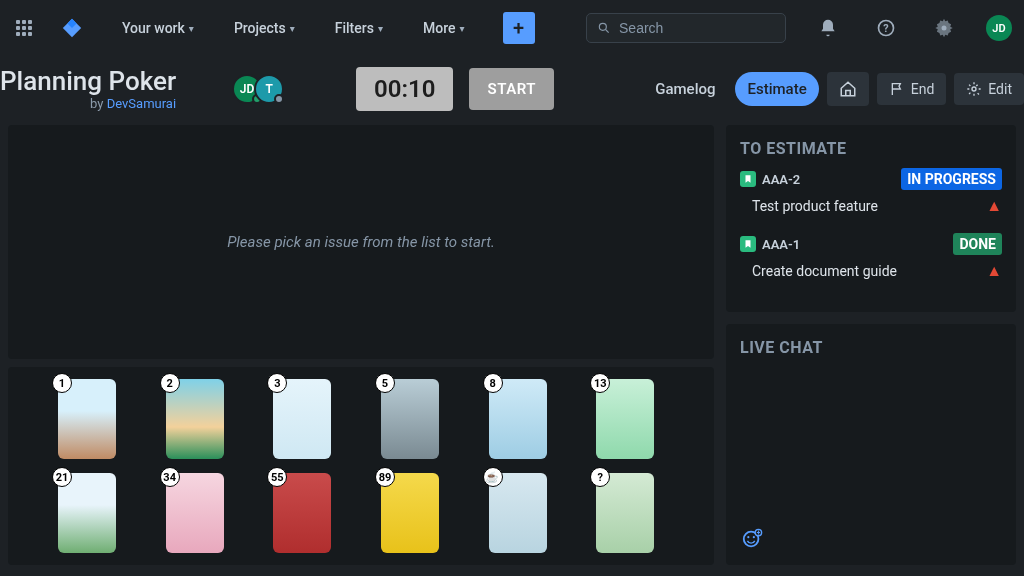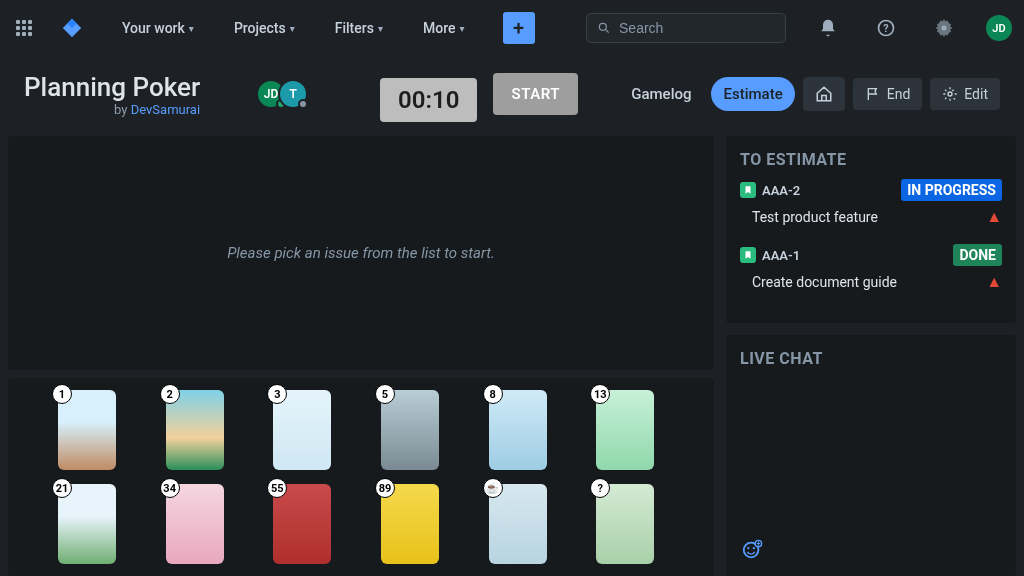--- a/index.html
+++ b/index.html
@@ -93,21 +93,21 @@
     background: #0a8754;
     color: #fff;
     font-size: 11px;
     font-weight: 600;
     display: flex; align-items: center; justify-content: center;
     margin-left: 6px;
   }
   .header-row {
     display: flex;
     align-items: center;
-    padding: 10px 24px 14px;
+    padding: 10px 0 14px;
     gap: 16px;
   }
   .title-block h1 {
     font-size: 26px;
     font-weight: 500;
     color: #dee4ea;
   }
   .title-block .byline {
     text-align: right;
     font-size: 13px;
@@ -139,21 +139,20 @@
     border: 2px solid #1d2125;
   }
   .timer-box {
     background: #bdbdbd;
     color: #1d1d1d;
     font-size: 24px;
     font-weight: 600;
     padding: 8px 18px;
     border-radius: 4px;
     font-variant-numeric: tabular-nums;
-    margin-top: 12px;
   }
   .start-btn {
     background: #9e9e9e;
     color: #fff;
     font-size: 15px;
     font-weight: 600;
     padding: 12px 18px;
     border-radius: 4px;
     letter-spacing: 0.5px;
     cursor: pointer;

